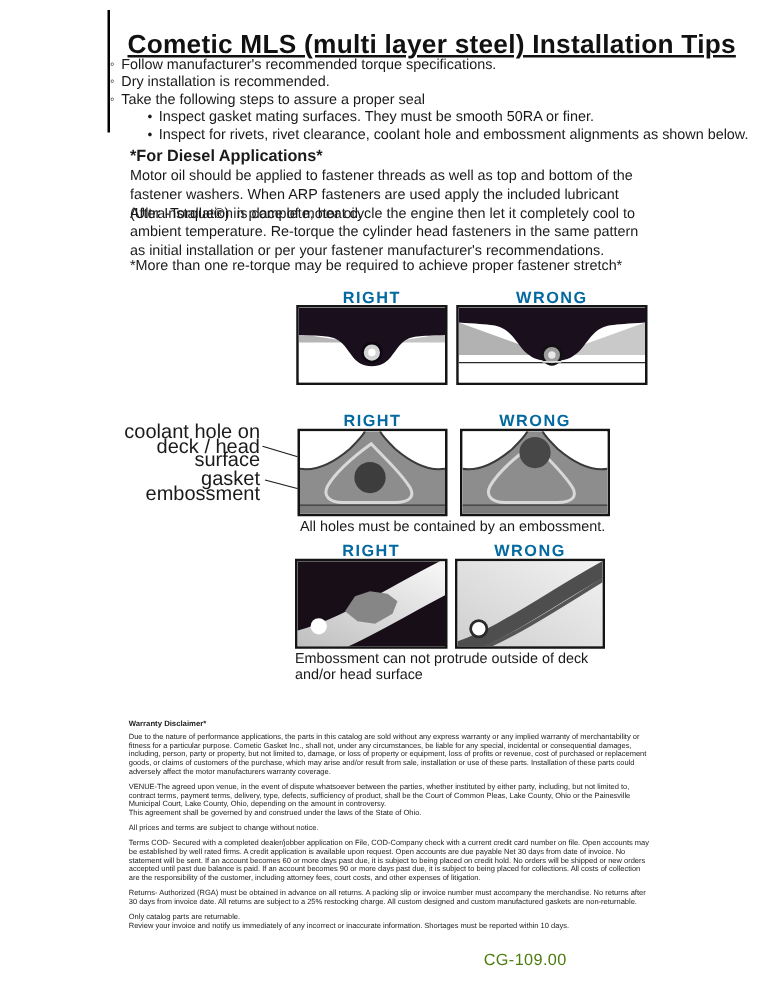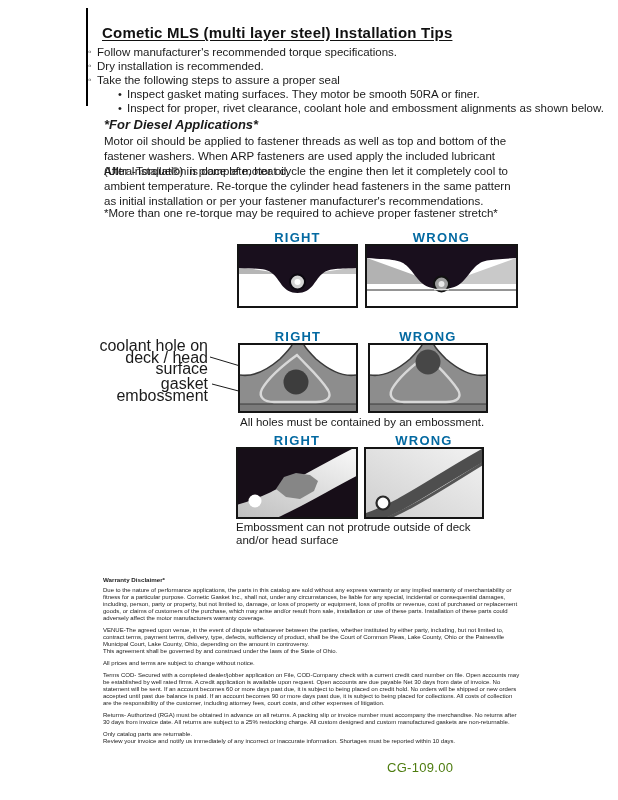--- a/index.html
+++ b/index.html
@@ -1,30 +1,30 @@
 <!DOCTYPE html>
 <html><head>
 <meta charset="utf-8">
 <style>
   html,body{margin:0;padding:0;background:#fff;}
   #page{position:relative;width:618px;height:800px;background:#ffffff;overflow:hidden;
         font-family:"Liberation Sans","DejaVu Sans",sans-serif;color:#1a1a1a;}
   .abs{position:absolute;}
   
   #rev-bar{left:86px;top:8px;width:2px;height:98px;background:#000;}
-  #title{left:102px;top:24px;font-size:15px;font-weight:bold;letter-spacing:.2px;
+  #title{left:102px;top:24px;font-size:21px;font-weight:bold;letter-spacing:.2px;
          text-decoration:underline;text-underline-offset:2px;color:#111;}
   
   #tips{left:88px;top:45px;font-size:11.5px;line-height:14px;}
   .bullet-row{display:flex;}
   .bullet-row .marker{width:9px;flex:0 0 9px;font-size:10px;}
   .bullet-row.sub{margin-left:30px;}
   .bullet-row.sub .marker{font-size:11px;}
   
-  #diesel-heading{left:104px;top:117px;font-size:13px;font-weight:bold;font-style:italic;}
+  #diesel-heading{left:104px;top:117px;font-size:13px;font-weight:bold;}
   .bodypara{left:104px;width:418px;font-size:11.5px;line-height:15px;}
   #diesel-para1{top:134px;}
   #diesel-para2{top:164px;}
   #diesel-note{top:206px;}
   
   .rw{position:absolute;text-align:center;font-size:13px;font-weight:bold;
       letter-spacing:1.2px;color:#0369a1;}
   .figbox{position:absolute;border:2px solid #141414;background:#fff;box-sizing:border-box;}
   .figbox svg{display:block;width:100%;height:100%;}
   .caption{position:absolute;font-size:11.5px;line-height:13px;color:#1a1a1a;}
@@ -55,25 +55,25 @@
     <div class="bullet-row">
       <span class="marker">◦</span>
       <span>Dry installation is recommended.</span>
     </div>
     <div class="bullet-row">
       <span class="marker">◦</span>
       <span>Take the following steps to assure a proper seal</span>
     </div>
     <div class="bullet-row sub">
       <span class="marker">•</span>
-      <span>Inspect gasket mating surfaces.  They motor be smooth 50RA or finer.</span>
+      <span>Inspect gasket mating surfaces.  They must be smooth 50RA or finer.</span>
     </div>
     <div class="bullet-row sub">
       <span class="marker">•</span>
-      <span>Inspect for proper, rivet clearance, coolant hole and embossment alignments as shown below.</span>
+      <span>Inspect for rivets, rivet clearance, coolant hole and embossment alignments as shown below.</span>
     </div>
   </div>
 
   <div class="abs" id="diesel-heading">*For Diesel Applications*</div>
   <div class="abs bodypara" id="diesel-para1">Motor oil should be applied to fastener threads as well as top and bottom of the fastener washers. When ARP fasteners are used apply the included lubricant (Ultra-Torque®) in place of motor oil.</div>
   <div class="abs bodypara" id="diesel-para2">After Installation is complete, heat cycle the engine then let it completely cool to ambient temperature. Re-torque the cylinder head fasteners in the same pattern as initial installation or per your fastener manufacturer's recommendations.</div>
   <div class="abs bodypara" id="diesel-note">*More than one re-torque may be required to achieve proper fastener stretch*</div>
 
   <div class="rw" style="left:237px;top:230px;width:121px;">RIGHT</div>
   <div class="rw" style="left:365px;top:230px;width:153px;">WRONG</div>

